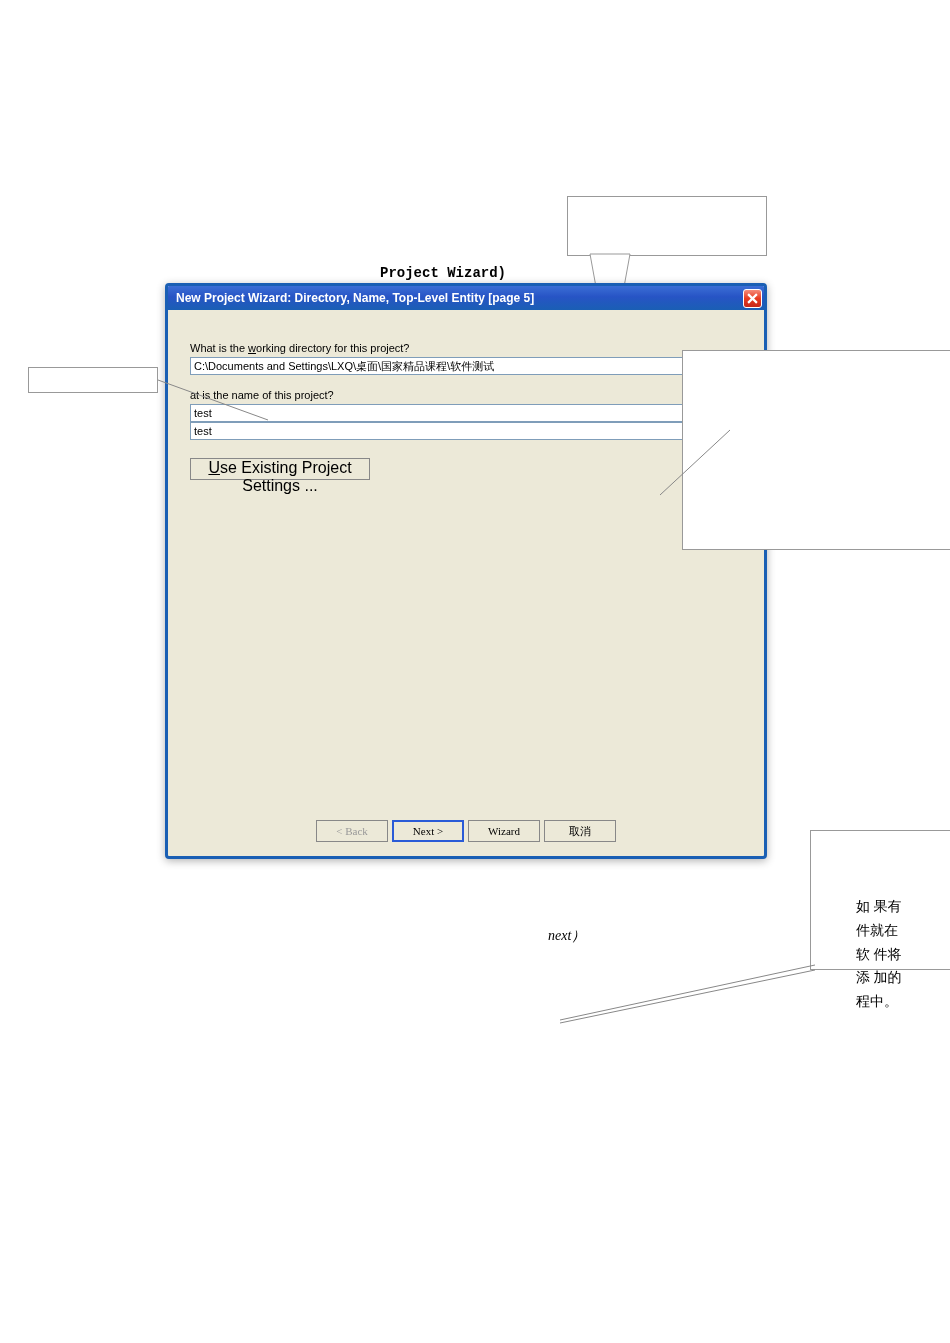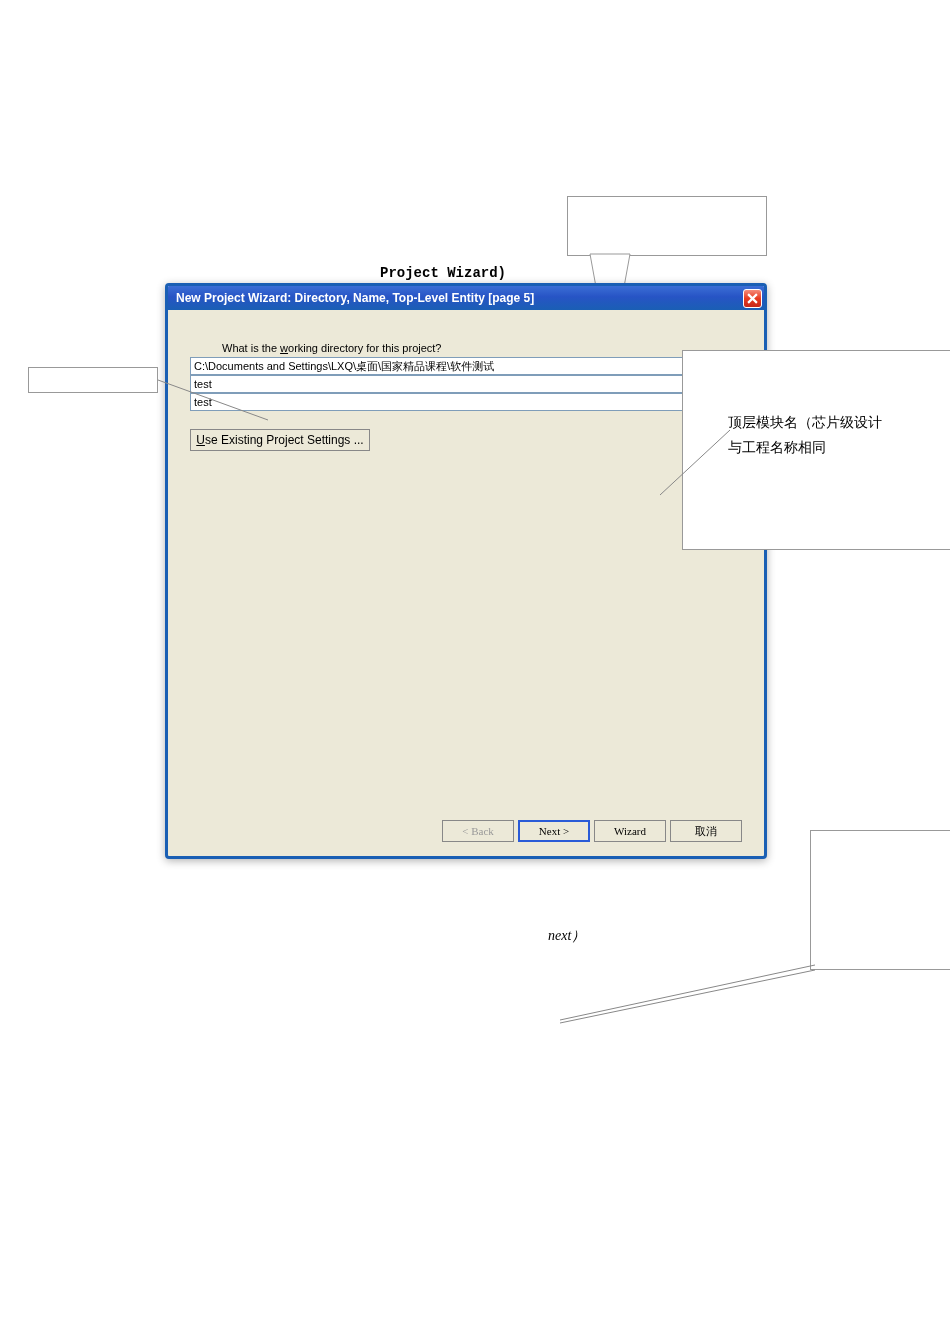--- a/index.html
+++ b/index.html
@@ -9,29 +9,29 @@
     .floating-label-top { position: absolute; left: 567px; top: 196px; width: 200px; height: 60px; background: #fff; border: 1px solid #999; }
     .project-wizard-text { position: absolute; left: 380px; top: 265px; font-family: "Courier New", monospace; font-size: 14px; font-weight: bold; }
     
     .dialog { position: absolute; left: 165px; top: 283px; width: 602px; height: 576px; border: 3px solid #1a5fb4; background: #ece9d8; border-radius: 4px; box-shadow: 0 2px 8px rgba(0,0,0,0.3); overflow: hidden; }
     .titlebar { display: flex; align-items: center; justify-content: space-between; height: 24px; background: linear-gradient(to bottom, #3b6ed5 0%, #2754c5 45%, #1a5fb4 100%); padding: 0 2px 0 8px; }
     .titlebar-text { color: #fff; font-weight: bold; font-size: 12px; }
     .close-btn { width: 19px; height: 19px; background: linear-gradient(to bottom, #f58c7b 0%, #e83b20 50%, #c4281a 100%); border: 1px solid #fff; border-radius: 3px; display: flex; align-items: center; justify-content: center; cursor: pointer; }
     .close-btn svg { width: 11px; height: 11px; }
     
     .dialog-body { padding: 18px 22px 14px 22px; height: calc(100% - 24px); display: flex; flex-direction: column; color: #000; }
-    .label { margin-top: 14px; margin-bottom: 3px; font-size: 11px; margin-left: 32px; }
+    .label { margin-top: 14px; margin-bottom: 3px; font-size: 11px; }
     .label .und { text-decoration: underline; }
     .text-input { width: 100%; height: 18px; padding: 1px 3px; border: 1px solid #7f9db9; background: #fff; font-size: 11px; font-family: Tahoma, Arial, sans-serif; }
     .input-row { display: flex; gap: 6px; align-items: center; }
     .browse-btn { width: 24px; height: 18px; background: #ece9d8; border: 1px solid #888; font-size: 11px; font-weight: bold; cursor: pointer; display: flex; align-items: center; justify-content: center; letter-spacing: -1px; padding-bottom: 3px; }
-    .use-existing-btn { margin-top: 18px; width: 180px; height: 22px; background: #ece9d8; border: 1px solid #888; font-size: 12px; cursor: pointer; text-align: center; }
+    .use-existing-btn { margin-top: 18px; width: 180px; height: 22px; background: #ece9d8; border: 1px solid #888; font-size: 16px; cursor: pointer; text-align: center; }
     .use-existing-btn .und { text-decoration: underline; }
     
-    .button-row { margin-top: auto; display: flex; justify-content: flex-end; gap: 4px; padding-top: 10px; }
+    .button-row { margin-top: auto; display: flex; justify-content: center; gap: 4px; padding-top: 10px; }
     .nav-btn { width: 72px; height: 22px; background: #ece9d8; border: 1px solid #888; font-size: 11px; font-family: "SimSun", serif; cursor: pointer; }
     .nav-btn.default { border: 2px solid #2a5bd7; }
     .nav-btn:disabled { color: #999; cursor: default; }
     
     .floating-label-left { position: absolute; left: 28px; top: 367px; width: 130px; height: 26px; background: #fff; border: 1px solid #999; }
     
     .callout-right-box { position: absolute; left: 682px; top: 350px; width: 280px; height: 200px; background: #fff; border: 1px solid #999; padding: 12px; }
     .callout-right-text { position: absolute; left: 728px; top: 410px; font-family: "SimSun", serif; font-size: 14px; line-height: 1.8; }
     
     .next-italic { position: absolute; left: 548px; top: 927px; font-family: cursive; font-style: italic; font-size: 14px; }
@@ -63,20 +63,23 @@
     </div>
     <div class="dialog-body">
       <div class="label">
         <span>What is the <span class="und">w</span>orking directory for this project?</span>
       </div>
       <div class="input-row">
         <input class="text-input" value="C:\Documents and Settings\LXQ\桌面\国家精品课程\软件测试" style="">
         <div class="browse-btn">...</div>
       </div>
 
+      <div class="label">
+        <span>at is the name of this project?</span>
+      </div>
       <div class="input-row">
         <input class="text-input" value="test" style="">
         <div class="browse-btn">...</div>
       </div>
 
       <div class="input-row">
         <input class="text-input" value="test" style="">
         <div class="browse-btn">...</div>
       </div>
 
@@ -93,26 +96,29 @@
 
   <div class="floating-label-left"></div>
   <svg class="arrow" style="position:absolute; left:158px; top:380px; width:120px; height:50px;">
     <line x1="0" y1="0" x2="110" y2="40" stroke="#888" stroke-width="1"></line>
   </svg>
 
   <div class="callout-right-box"></div>
   <svg class="arrow" style="position:absolute; left:660px; top:430px; width:80px; height:70px;">
     <line x1="70" y1="0" x2="0" y2="65" stroke="#888" stroke-width="1"></line>
   </svg>
-  <div class="callout-right-text">
-    <span>顶层模块名（芯片级设计</span><br>
-    <span>与工程名称相同</span>
-  </div>
 
   <div class="next-italic">next）</div>
 
   <div class="callout-bottom-box"></div>
   <svg class="arrow" style="position:absolute; left:560px; top:965px; width:260px; height:60px;">
     <line x1="255" y1="0" x2="0" y2="55" stroke="#888" stroke-width="1"></line>
     <line x1="255" y1="5" x2="0" y2="58" stroke="#888" stroke-width="1"></line>
   </svg>
+  <div class="callout-bottom-text">
+    <span>如 果有</span><br>
+    <span>件就在</span><br>
+    <span>软 件将</span><br>
+    <span>添 加的</span><br>
+    <span>程中。</span>
+  </div>
 
 </div>
 
 </body></html>

